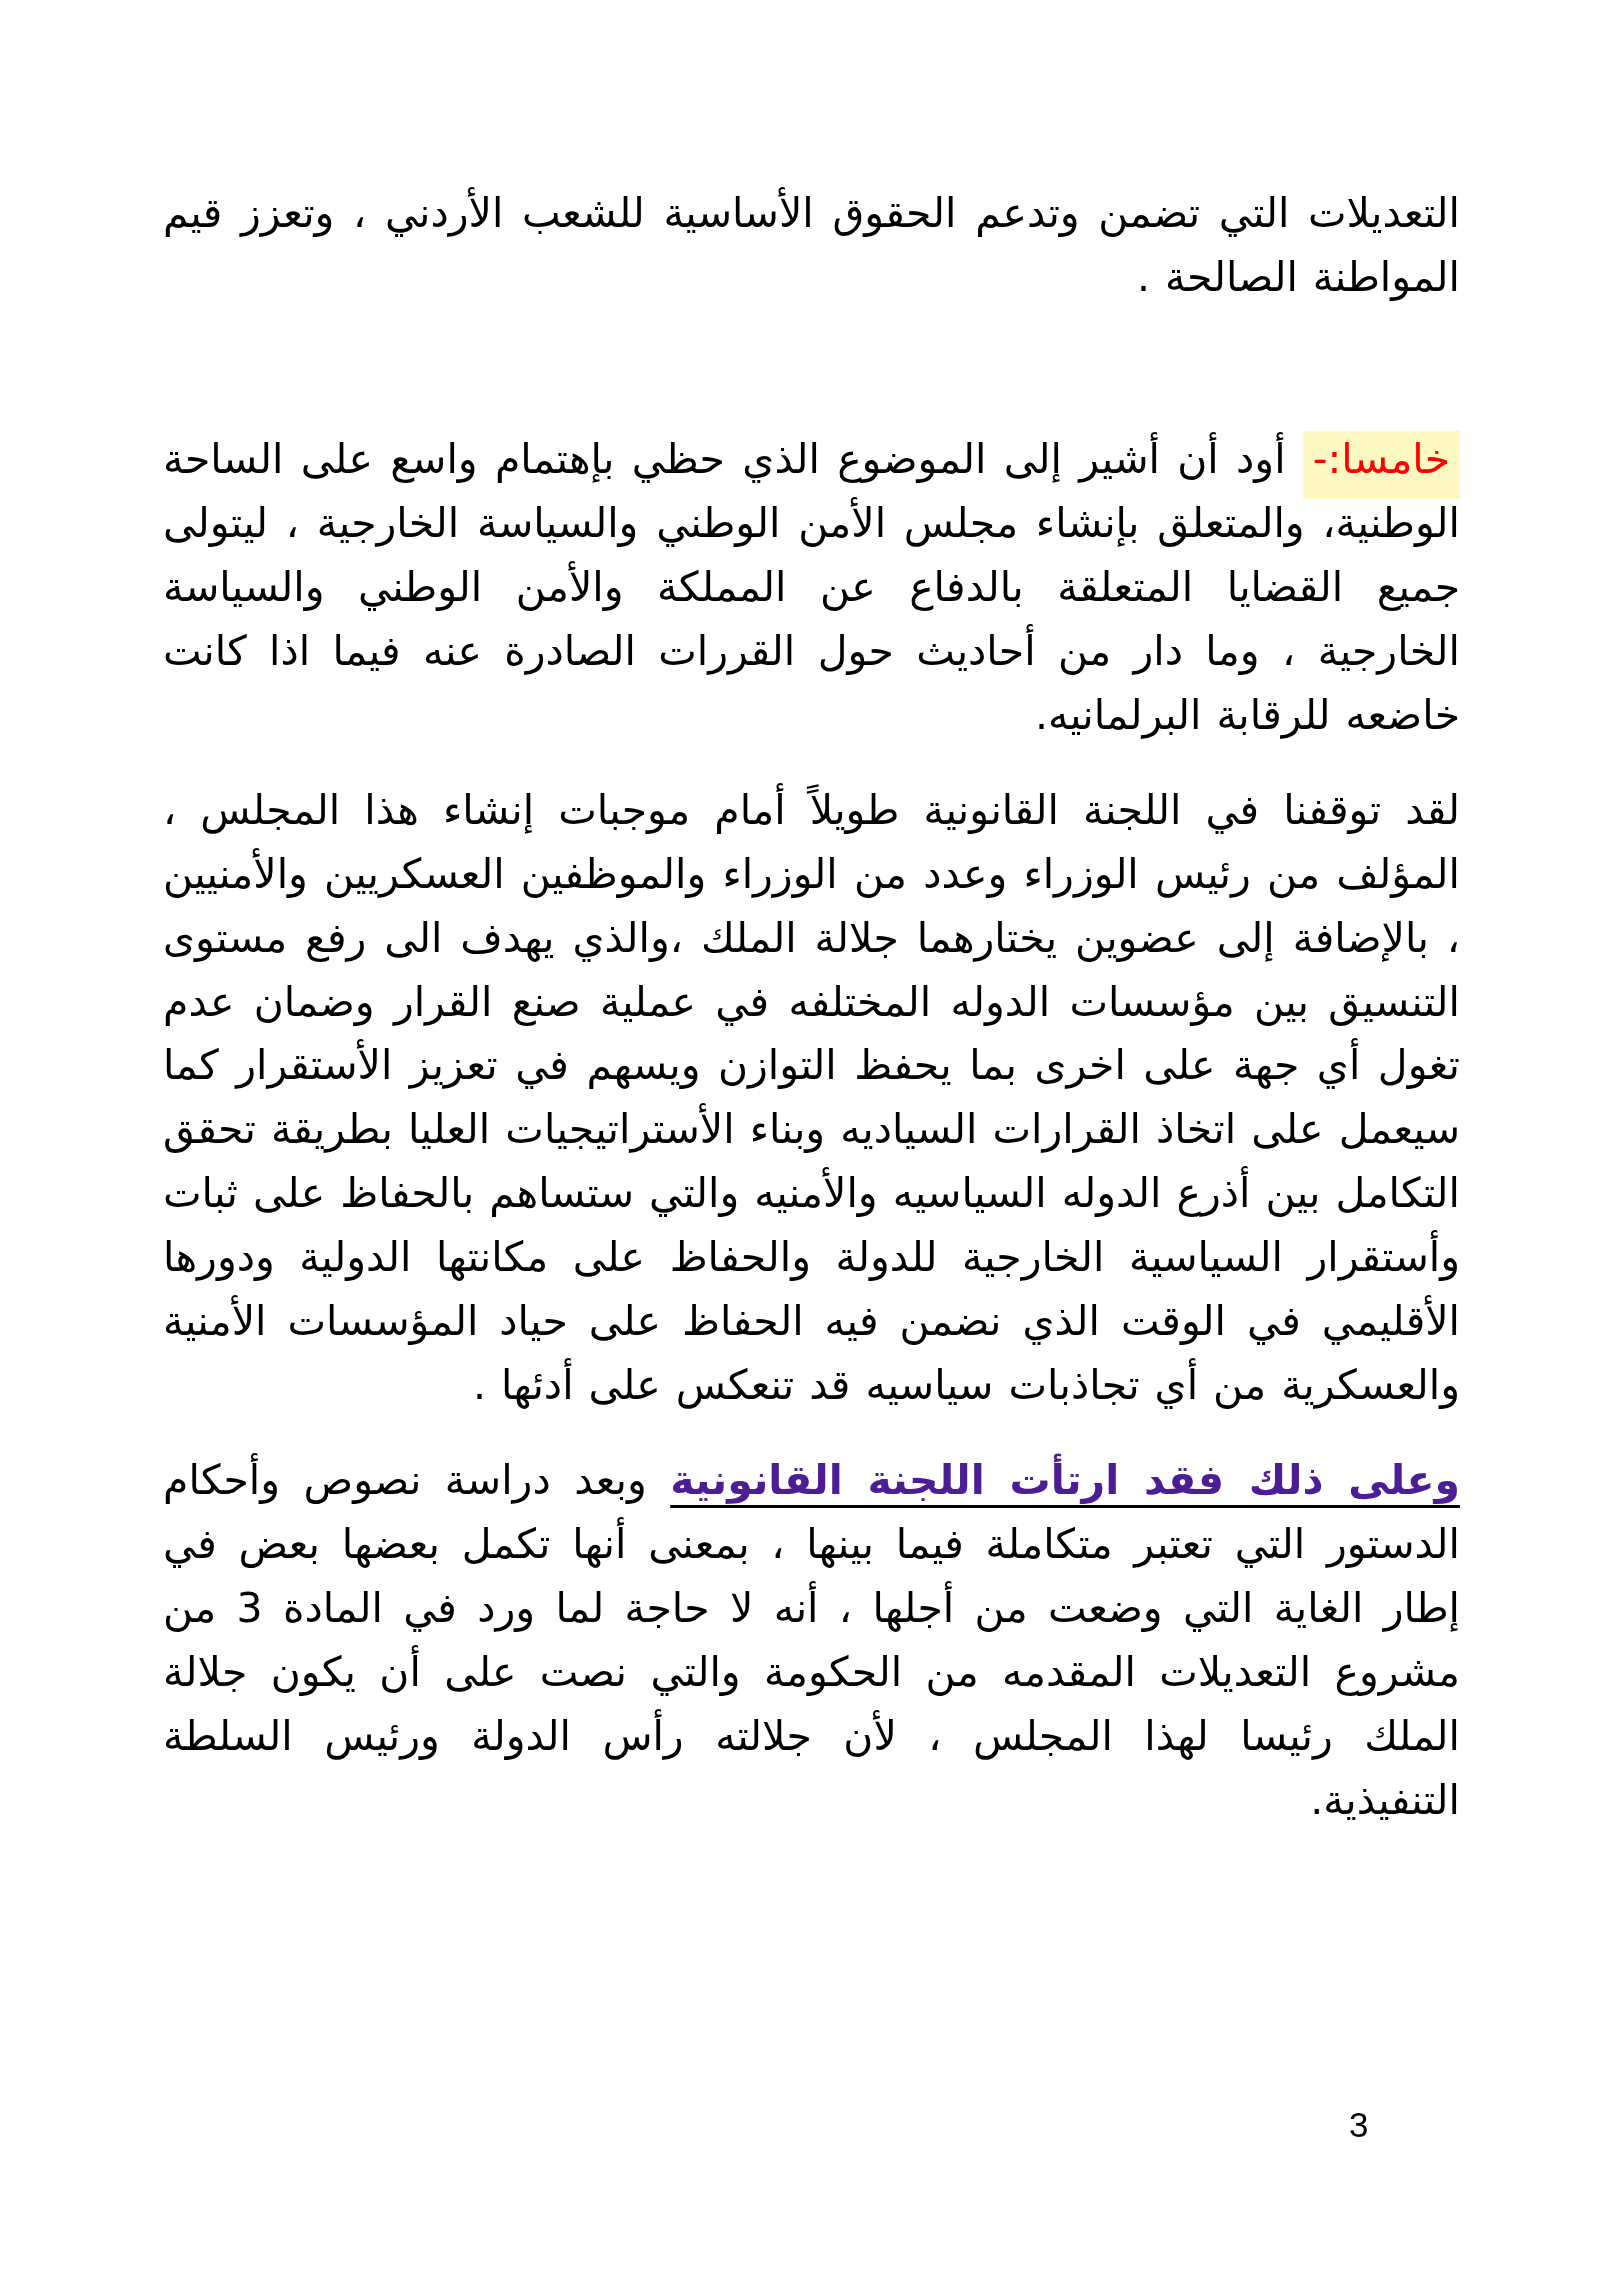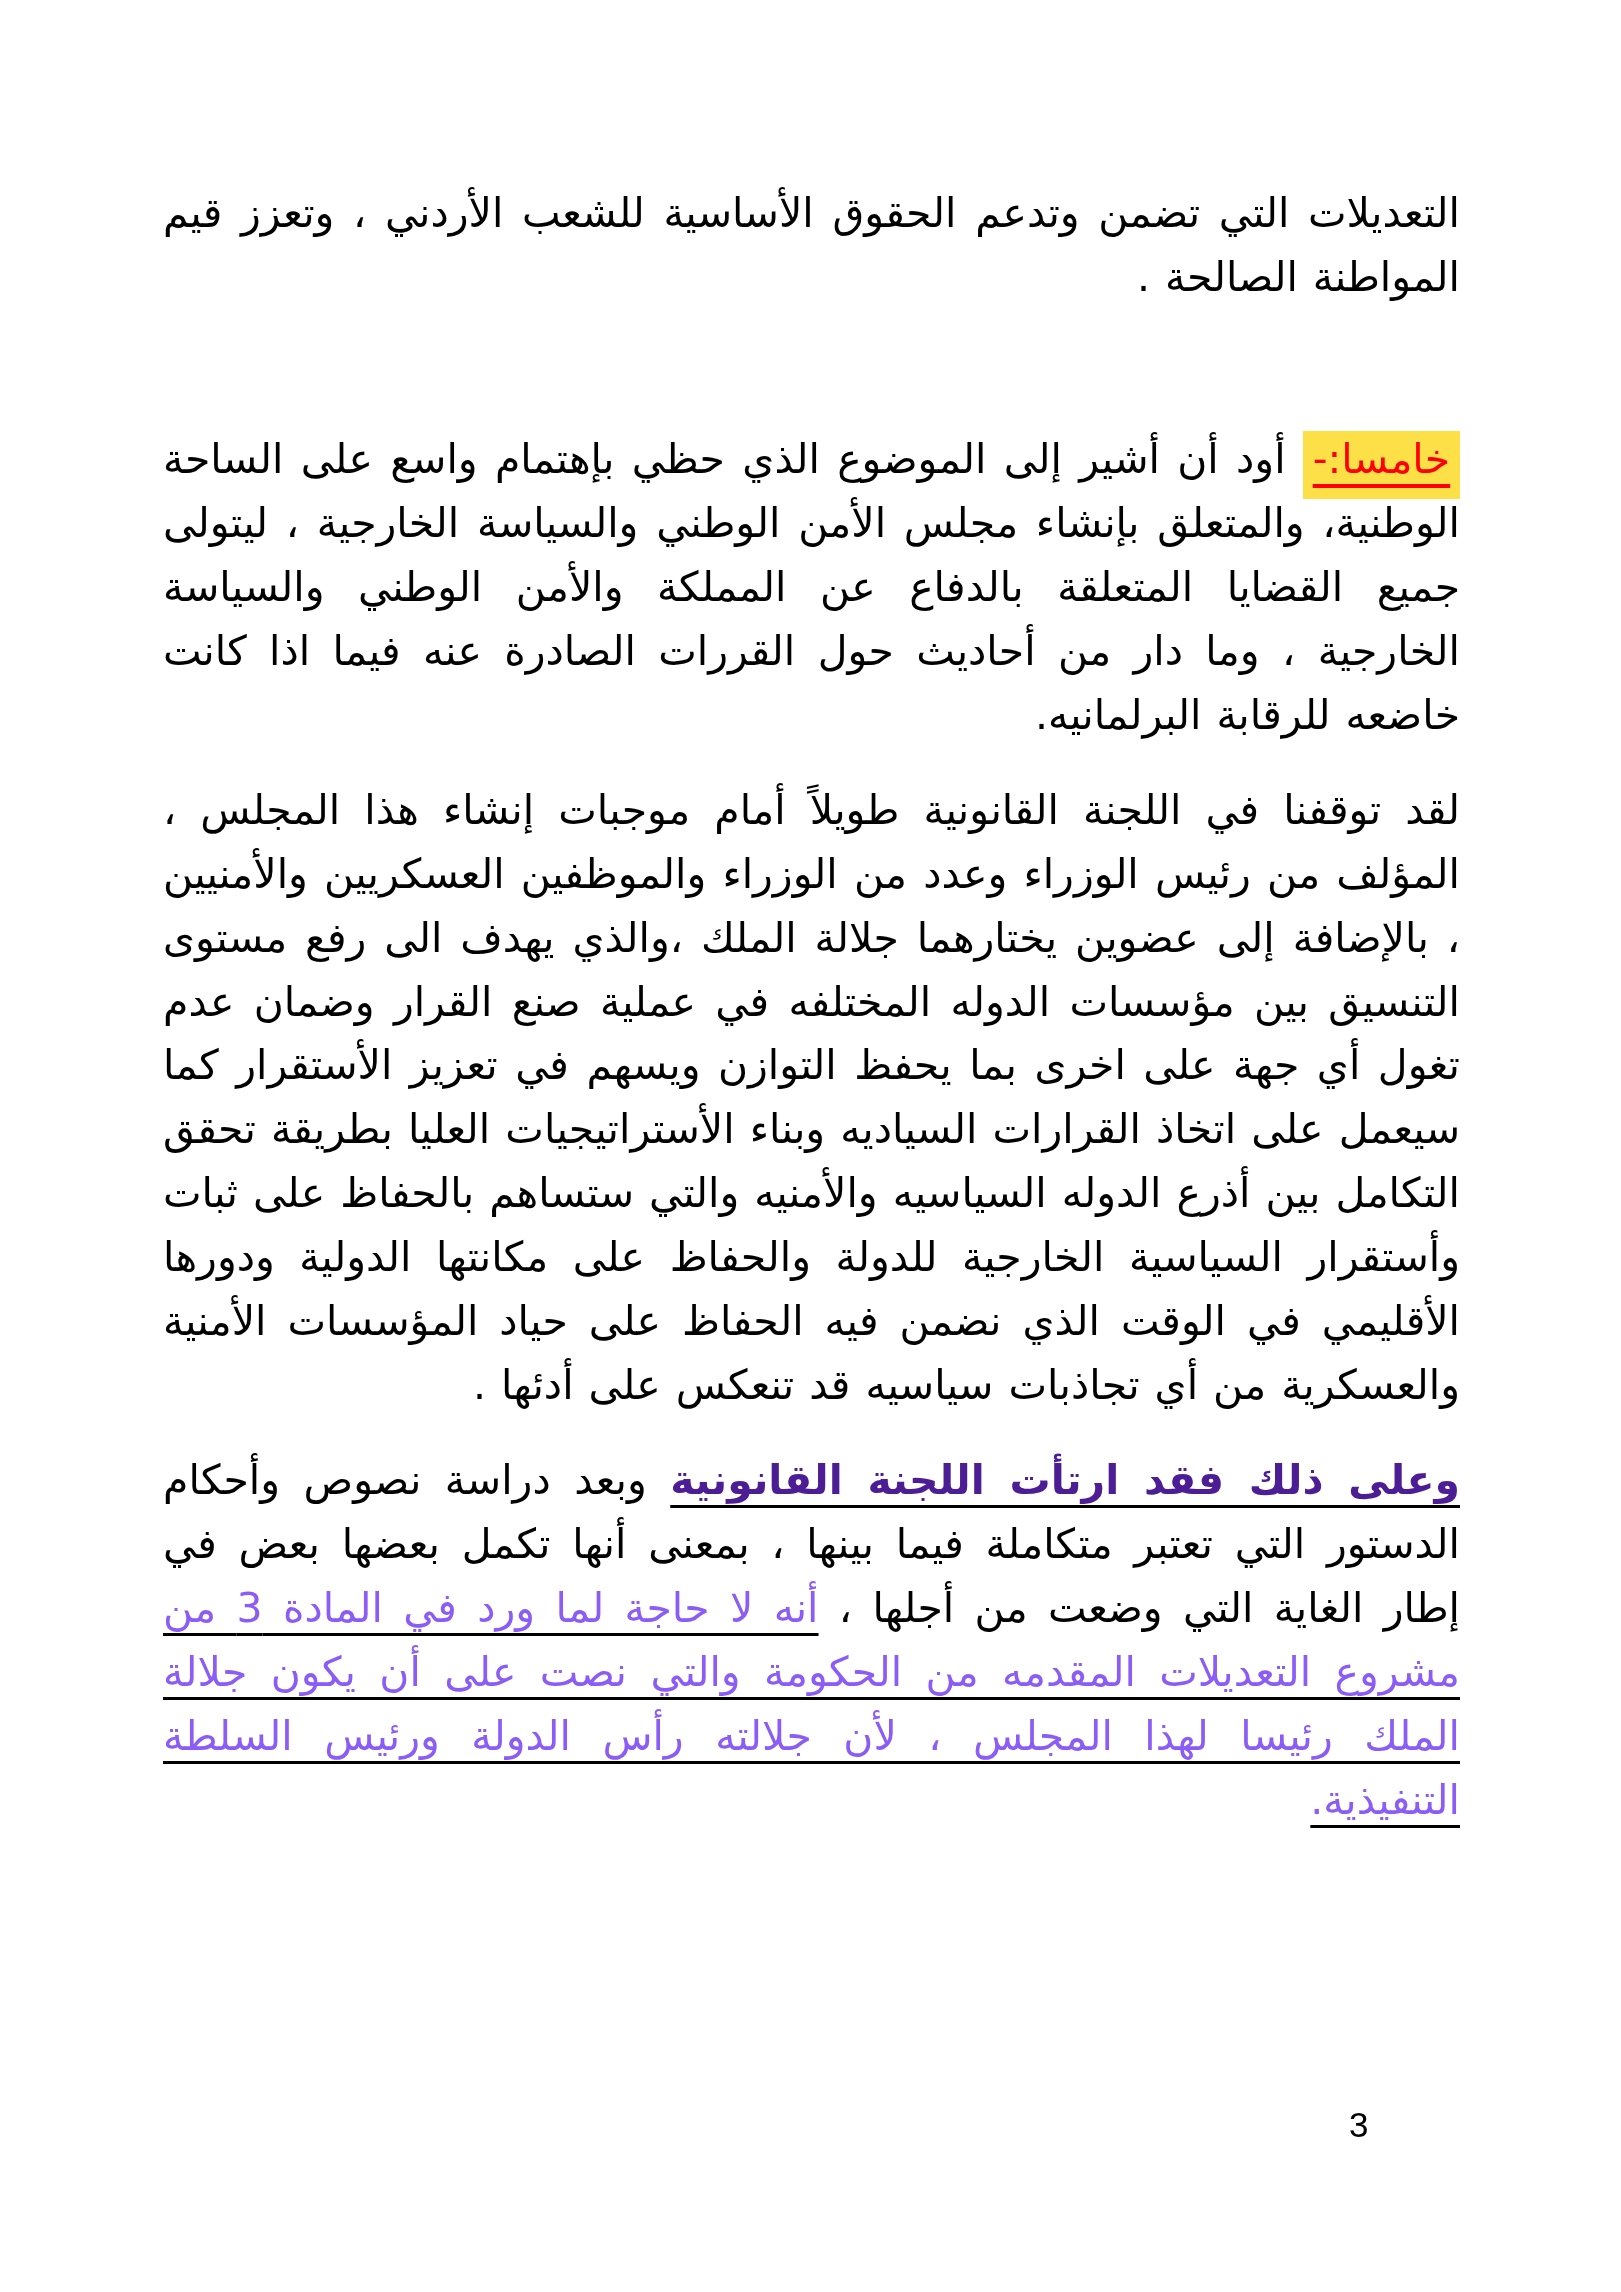--- a/index.html
+++ b/index.html
@@ -31,38 +31,36 @@
     word-spacing: 2px;
   }
   p.gap-xl {
     margin-bottom: 118px;
   }
   .run-normal {
     color: #000000;
   }
   .run-red-highlight {
     color: #ff0000;
-    background: #fde047;
-    text-decoration: underline;
+    background: #fef9c3;
     text-decoration-color: #ff0000;
     text-decoration-thickness: 3.9px;
     text-underline-offset: 10.8px;
     padding: 3.9px 9.8px 15.7px 9.8px;
   }
   .run-bold-underline {
     font-weight: bold;
     color: #4c1d95;
     text-decoration: underline;
     text-decoration-color: #000000;
     text-decoration-thickness: 2.9px;
     text-underline-offset: 10.8px;
   }
   .run-underline {
-    color: #8b5cf6;
-    text-decoration: underline;
+    color: #000000;
     text-decoration-color: #000000;
     text-decoration-thickness: 2.9px;
     text-underline-offset: 10.8px;
   }
   .page-num {
     position: absolute;
     top: 2107px;
     left: 1349px;
     font-size: 35px;
     line-height: 1;

